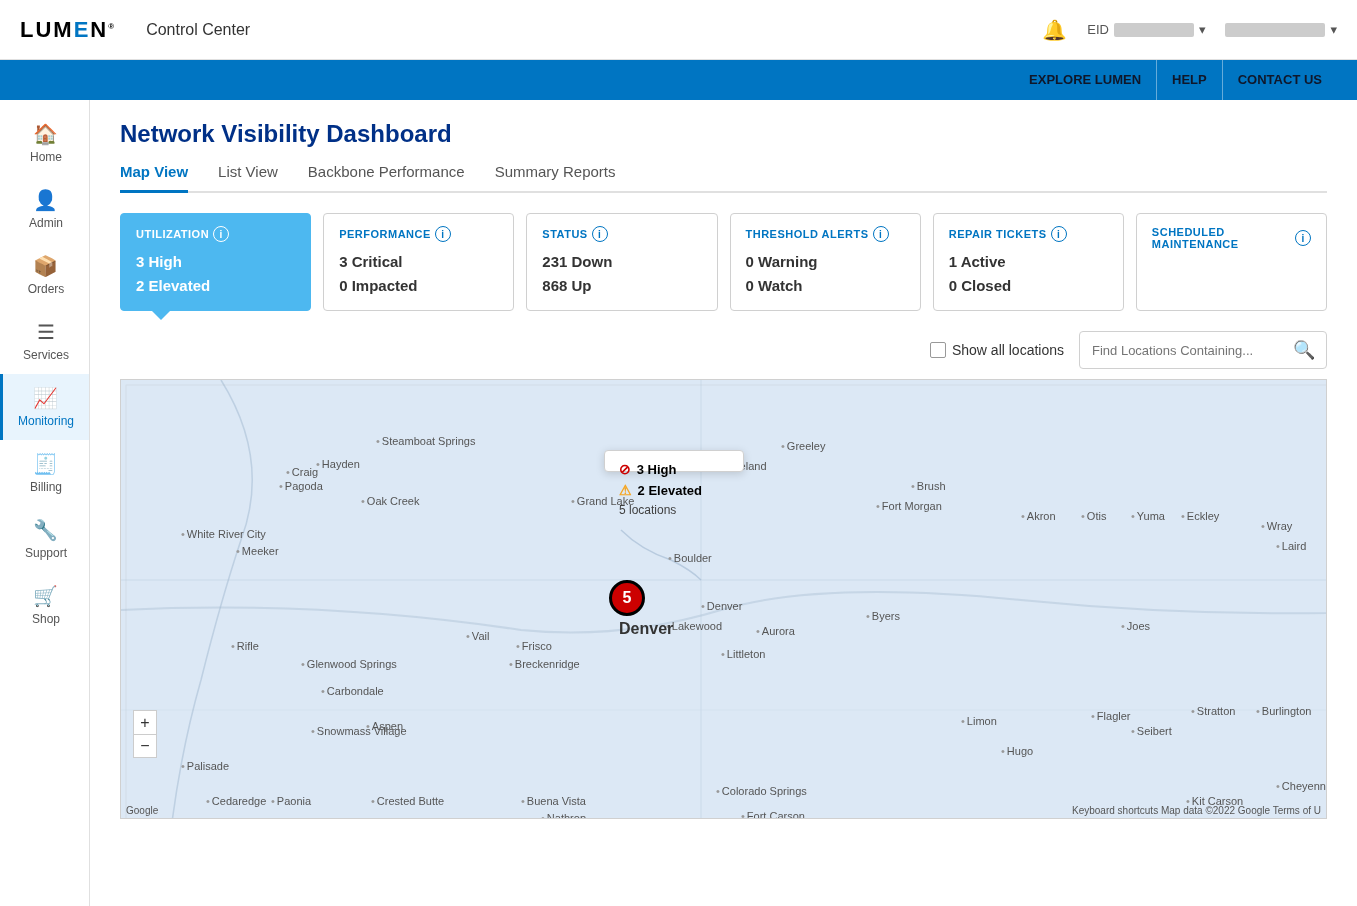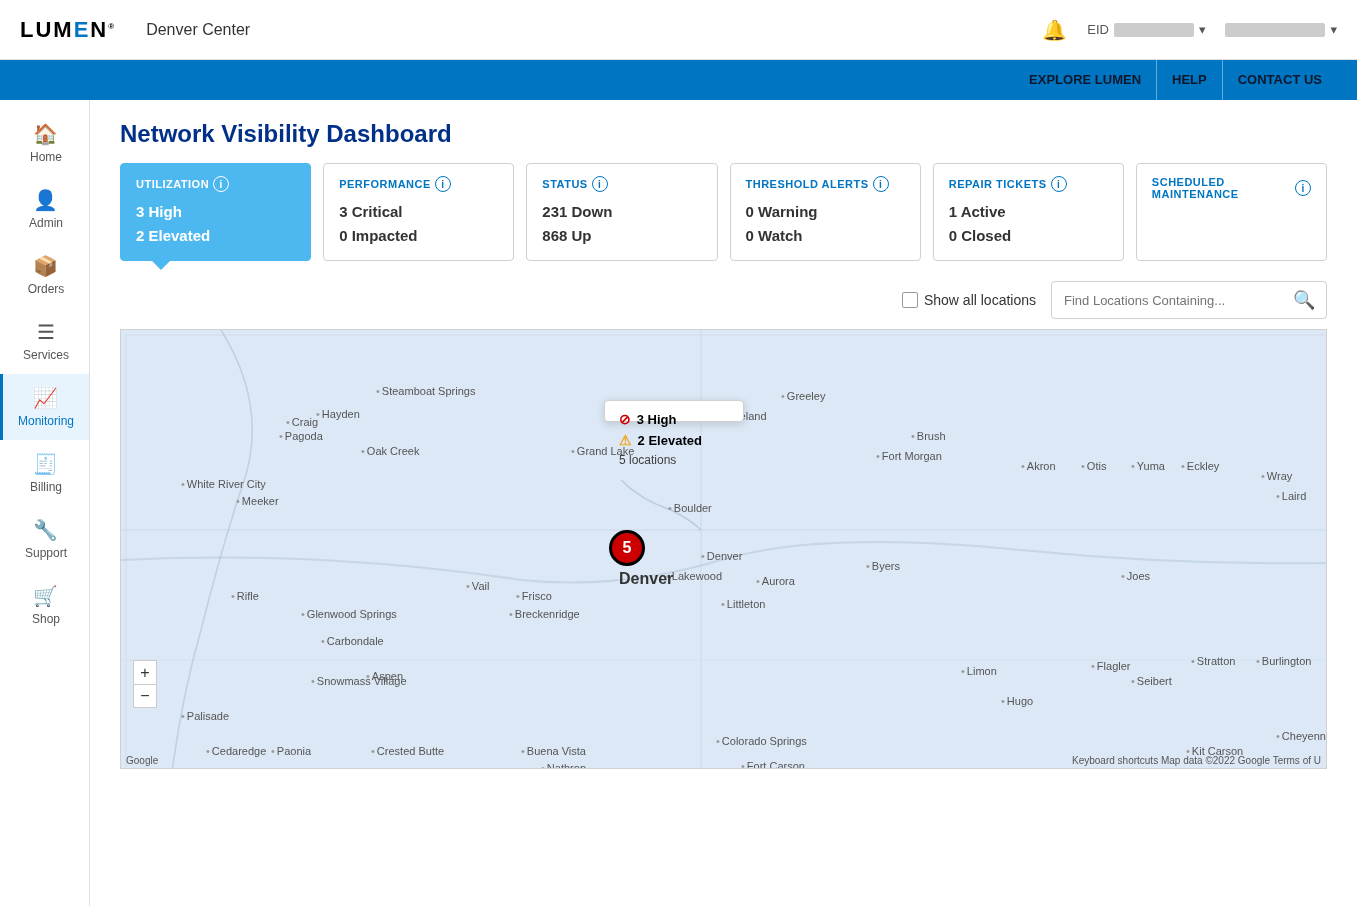--- a/index.html
+++ b/index.html
@@ -240,21 +240,21 @@
       border: 1.5px solid #999;
       border-radius: 2px;
       display: inline-block;
     }
     .search-locations {
       display: flex;
       align-items: center;
       border: 1px solid #d0d0d0;
       border-radius: 4px;
       overflow: hidden;
-      width: 276px;
+      width: 248px;
     }
     .search-locations input {
       border: none;
       outline: none;
       padding: 7px 12px;
       font-size: 13px;
       flex: 1;
       color: #999;
     }
     .search-btn {
@@ -393,21 +393,21 @@
     }
     .zoom-btn:first-child { border-bottom: none; }
   </style>
 </head>
 <body>
 
 <div class="top-header">
   <div class="logo">
     LUM<span>E</span>N<sup style="font-size:8px; vertical-align:super;">®</sup>
   </div>
-  <div class="app-title">Denver Center</div>
+  <div class="app-title">Control Center</div>
   <div class="header-right">
     <span class="bell-icon">🔔</span>
     <div class="eid-selector">
       <span>EID</span>
       <span class="eid-redacted"></span>
       <span>▾</span>
     </div>
     <div class="eid-selector">
       <span class="user-redacted"></span>
       <span>▾</span>
@@ -454,20 +454,26 @@
     </a>
     <a class="sidebar-item">
       <span class="sidebar-icon">🛒</span>
       <span>Shop</span>
     </a>
   </div>
 
   <div class="content">
     <div class="page-title">Network Visibility Dashboard</div>
 
+    <div class="tabs">
+      <div class="tab active">Map View</div>
+      <div class="tab">List View</div>
+      <div class="tab">Backbone Performance</div>
+      <div class="tab">Summary Reports</div>
+    </div>
 
     <div class="stats-row">
 
       <div class="stat-card active-card">
         <div class="stat-label">
           <span>UTILIZATION</span>
           <span class="info-icon">i</span>
         </div>
         <div class="stat-value">
           <div>3 High</div>

